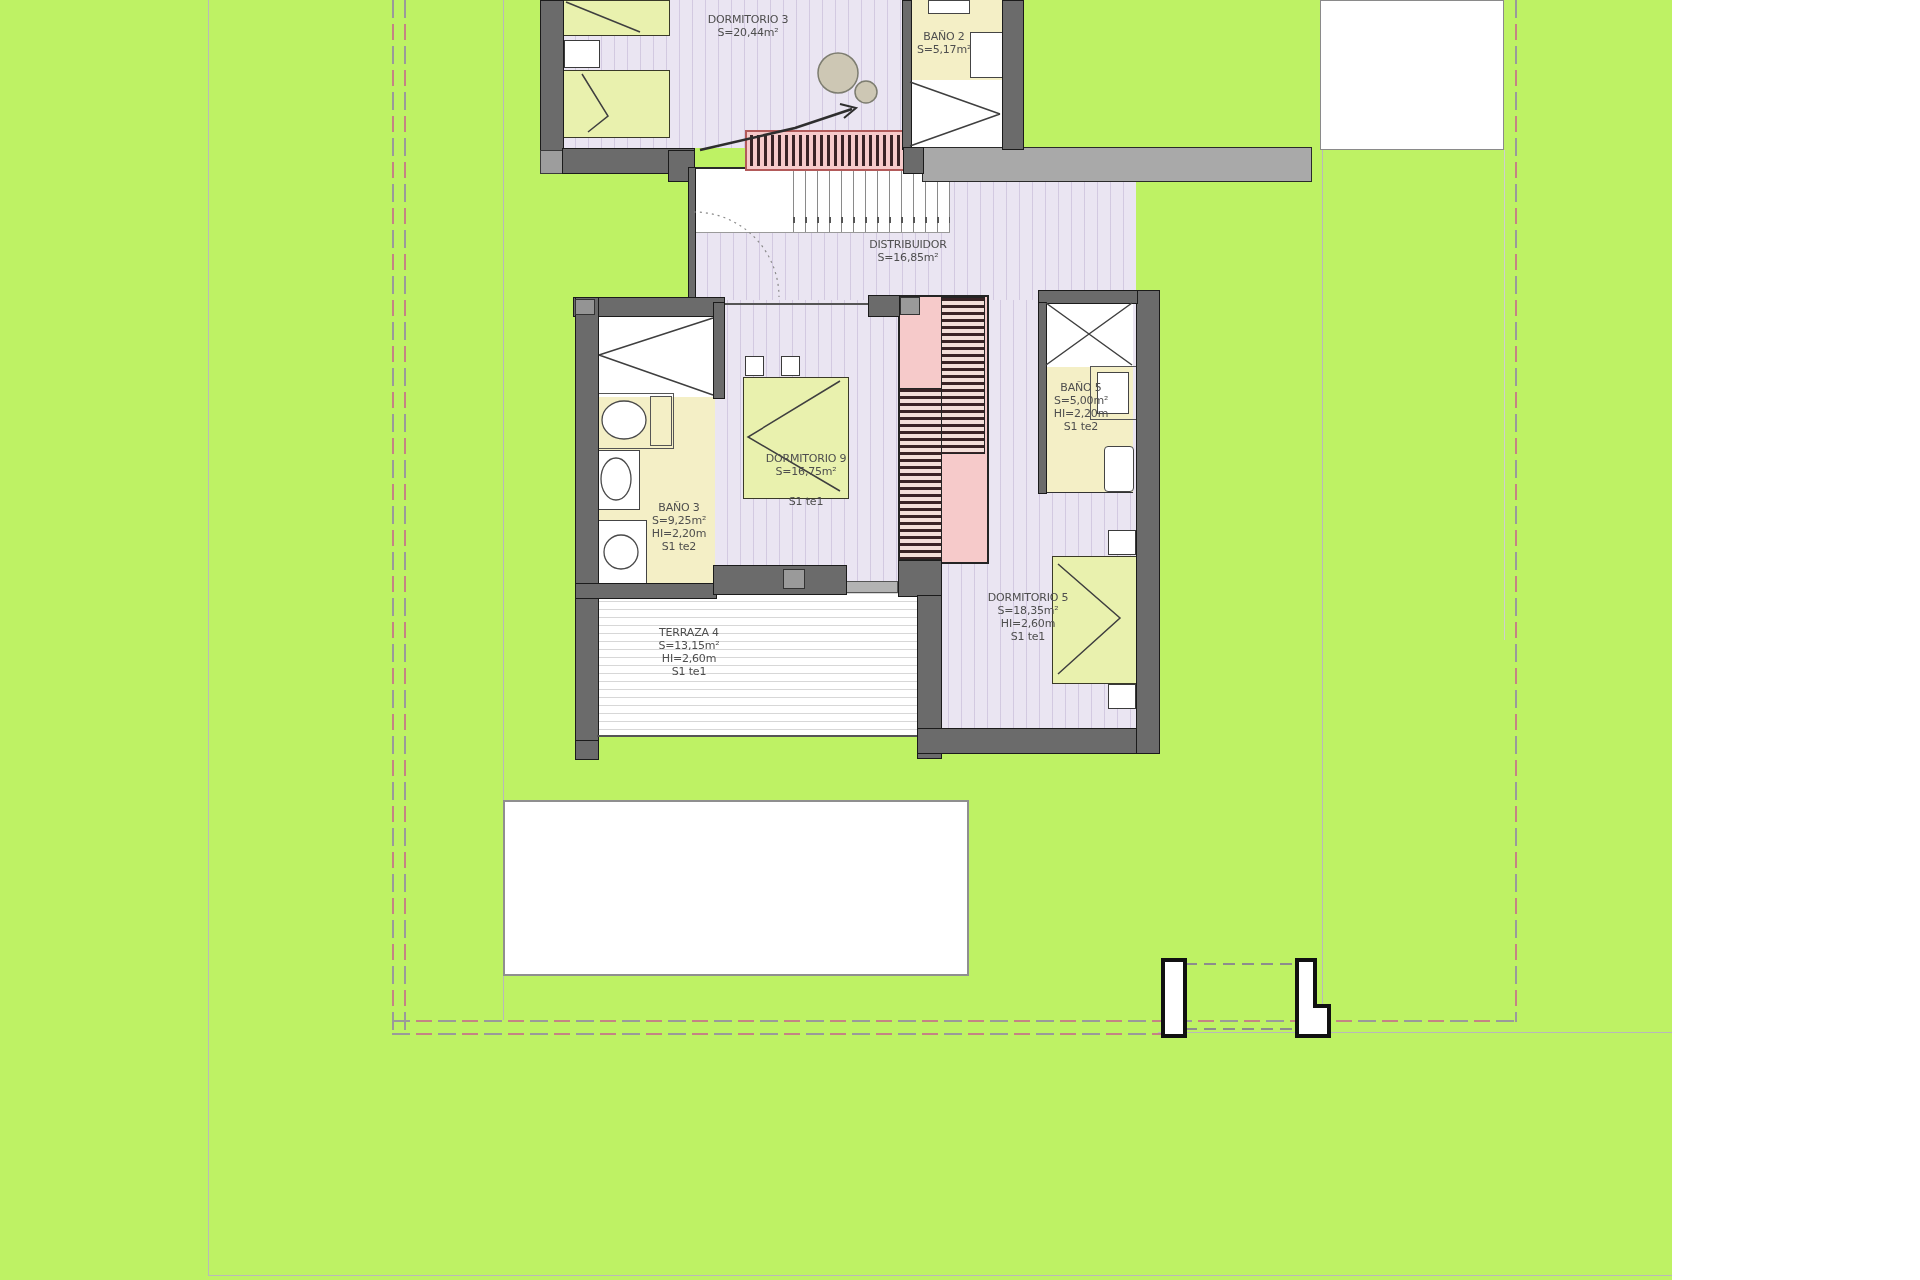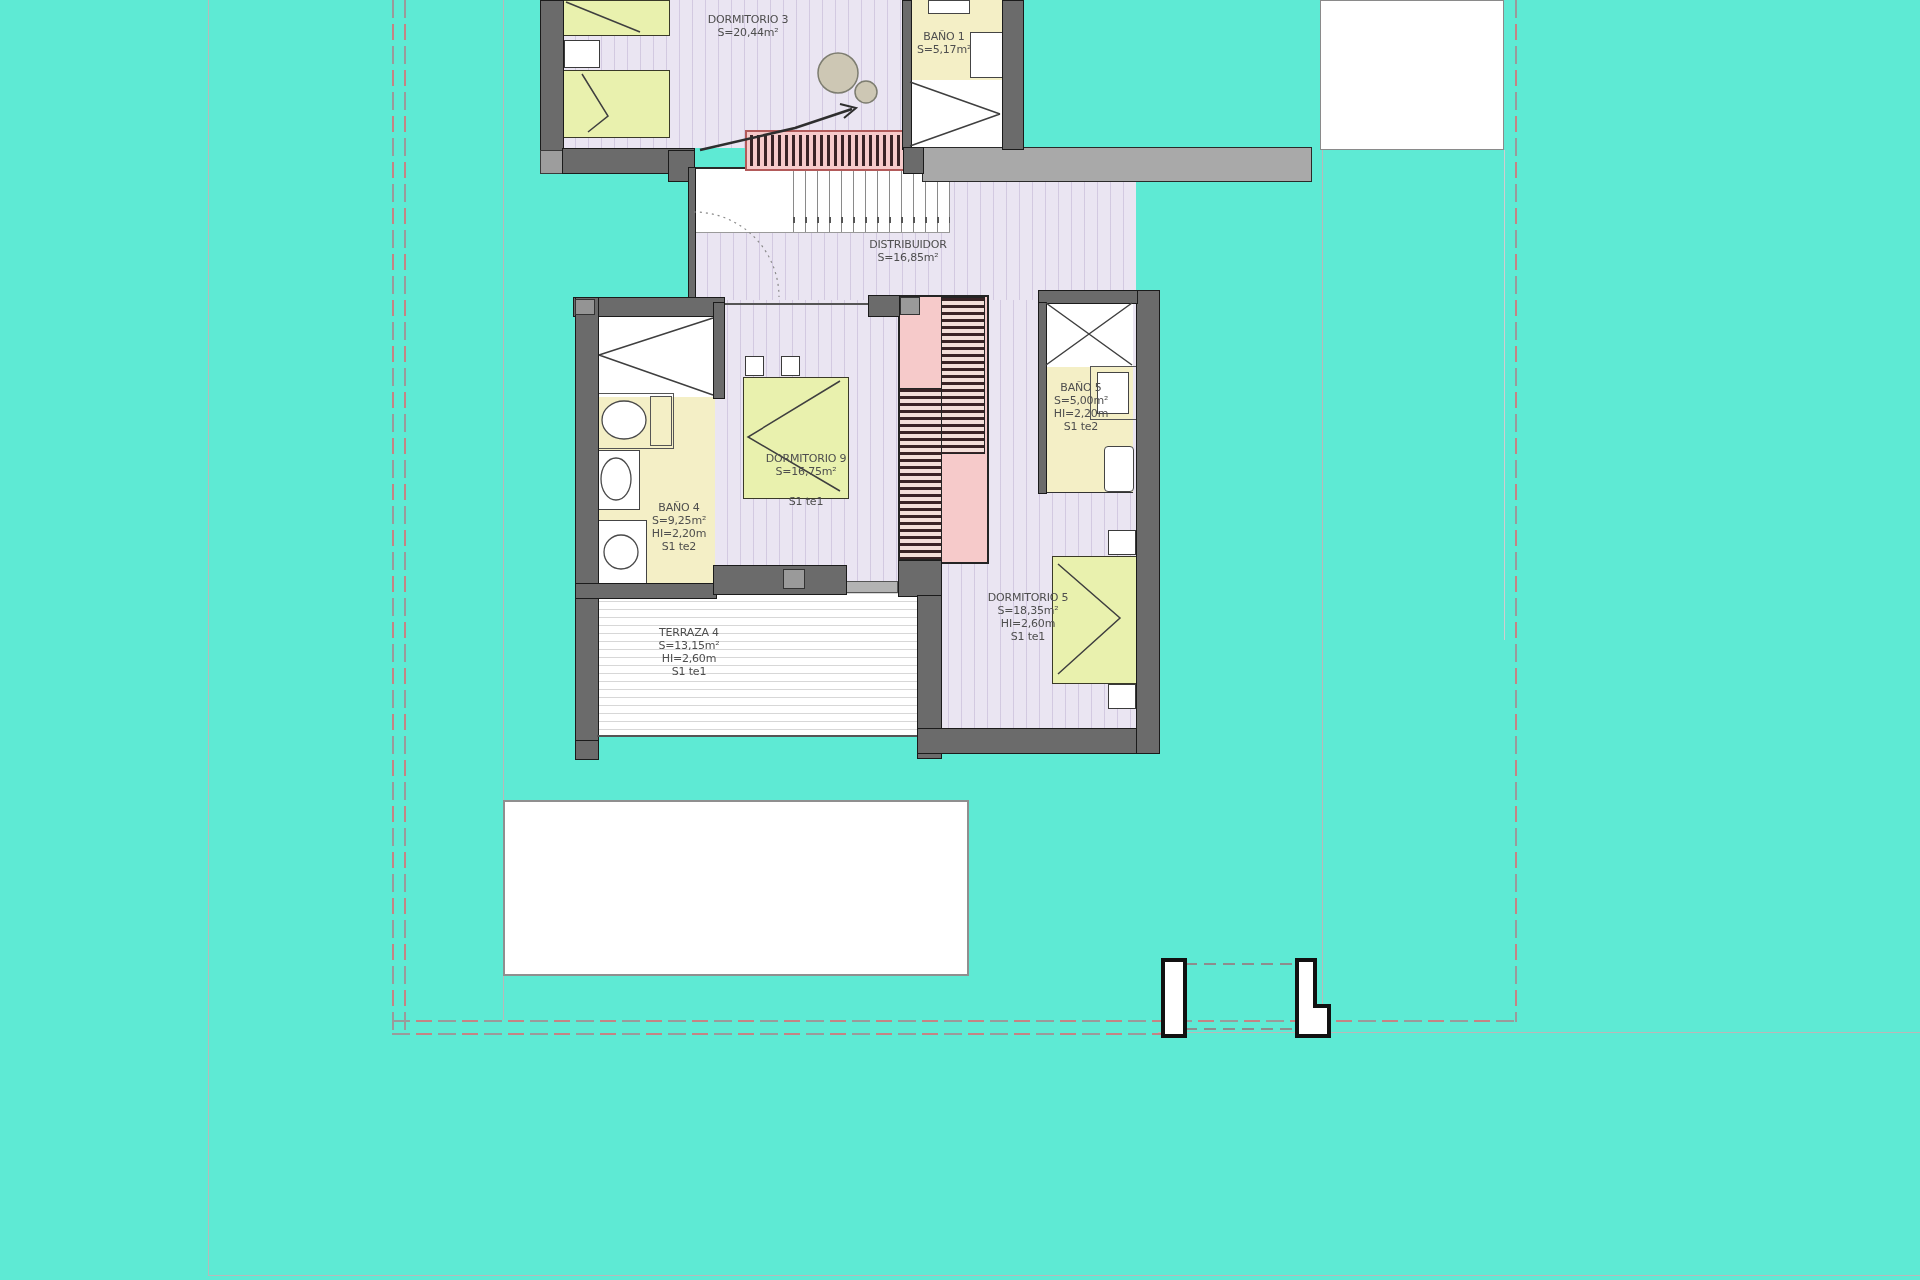--- a/index.html
+++ b/index.html
@@ -1,16 +1,16 @@
 <!DOCTYPE html>
 <html><head>
 <meta charset="utf-8">
 <style>
   html,body{margin:0;padding:0;background:#ffffff;}
-  #plan{position:relative;width:1920px;height:1280px;background:#5eead4;overflow:hidden;
+  #plan{position:relative;width:1672px;height:1280px;background:#bef264;overflow:hidden;
         font-family:"DejaVu Sans", sans-serif;}
   .abs{position:absolute;box-sizing:border-box;}
   
   .siteline{position:absolute;background:#b9b9b9;z-index:3;}
   .siteline.lt{background:#cfcfcf;}
   
   .dashv{position:absolute;width:2px;z-index:4;
     background:repeating-linear-gradient(180deg,#9a9a9a 0 18px,transparent 18px 24px,#c48484 24px 40px,transparent 40px 46px);}
   .dashh{position:absolute;height:2px;z-index:4;
     background:repeating-linear-gradient(90deg,#9a9a9a 0 18px,transparent 18px 24px,#c48484 24px 40px,transparent 40px 46px);}
@@ -186,31 +186,31 @@
       <path d="M1297,960 h18 v46 h14 v30 h-32 z"></path>
     </g>
   </svg>
 
   <div class="lbl" style="left:748px;top:13px">
     <div>DORMITORIO 3</div>
     <div>S=20,44m²</div>
   </div>
 
   <div class="lbl" style="left:944px;top:30px">
-    <div>BAÑO 1</div>
+    <div>BAÑO 2</div>
     <div>S=5,17m²</div>
   </div>
 
   <div class="lbl" style="left:908px;top:238px">
     <div>DISTRIBUIDOR</div>
     <div>S=16,85m²</div>
   </div>
 
   <div class="lbl" style="left:679px;top:501px">
-    <div>BAÑO 4</div>
+    <div>BAÑO 3</div>
     <div>S=9,25m²</div>
     <div>HI=2,20m</div>
     <div>S1 te2</div>
   </div>
 
   <div class="lbl" style="left:806px;top:452px">
     <div>DORMITORIO 9</div>
     <div>S=16,75m²</div>
   </div>
   <div class="lbl" style="left:806px;top:495px">

